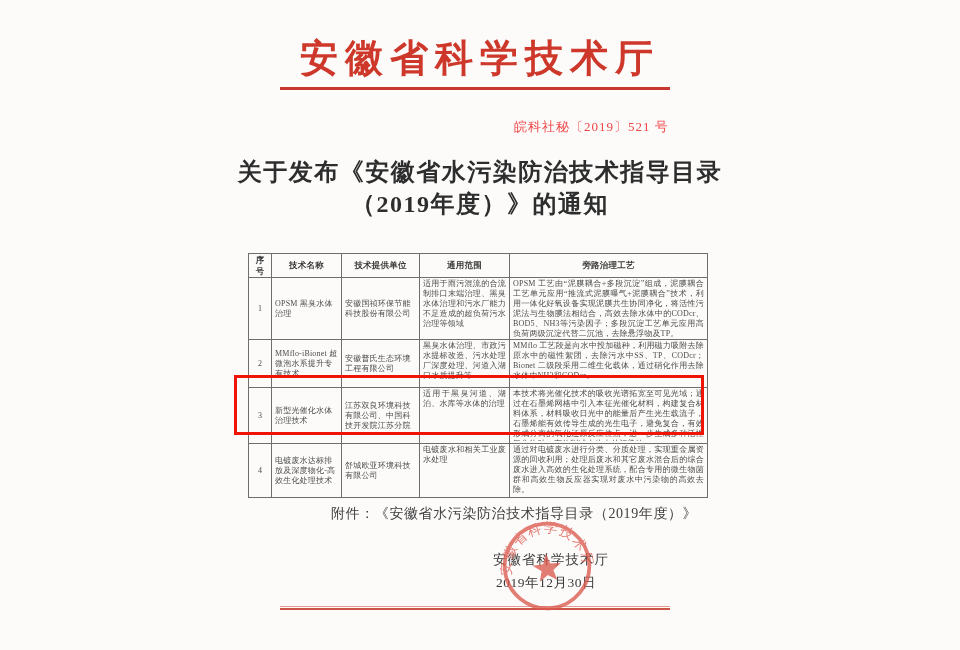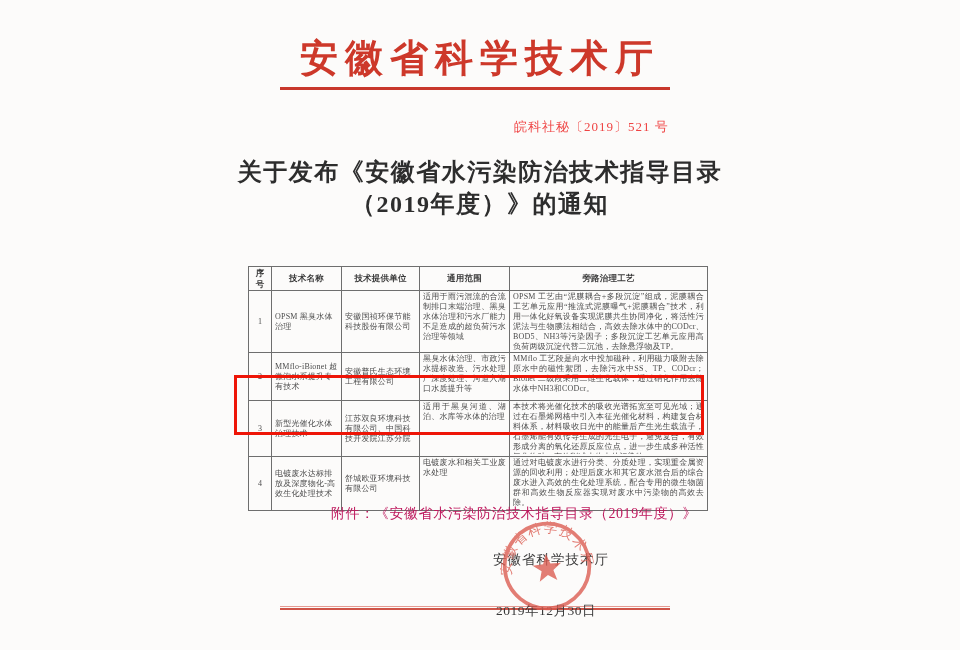--- a/index.html
+++ b/index.html
@@ -21,45 +21,45 @@
   .doc-number {
     position:absolute; top:118px; left:514px;
     font-size:13px; color:#ef4444; letter-spacing:1px;
   }
   .notice-title { position:absolute; left:0; width:100%; text-align:center;
     font-weight:700; color:#2d2d2d; font-size:24px; letter-spacing:1.5px; }
   .notice-title.l1 { top:156px; }
   .notice-title.l2 { top:188px; }
 
   table.tech {
-    position:absolute; top:266px; left:248px; width:459px;
+    position:absolute; top:253px; left:248px; width:459px;
     border-collapse:collapse; table-layout:fixed;
     font-size:8px; line-height:1.25; color:#4c4c4c; letter-spacing:.2px;
   }
   table.tech th, table.tech td { border:1px solid #6e6e6e; padding:1px 3px; }
   table.tech th { font-size:8.5px; font-weight:700; color:#3a3a3a; height:15px; text-align:center; }
   td.c-num { text-align:center; vertical-align:middle; }
   td.c-name, td.c-prov { vertical-align:middle; text-align:left; }
   td.c-scope, td.c-desc { vertical-align:top; text-align:justify; }
   tr.r1 { height:62px; } tr.r2 { height:48px; } tr.r3 { height:56px; } tr.r4 { height:54px; }
   .r1 .cb { max-height:58px; overflow:hidden; }
   .r2 .cb { max-height:44px; overflow:hidden; }
   .r3 .cb { max-height:52px; overflow:hidden; }
   .r4 .cb { max-height:50px; overflow:hidden; }
 
   .highlight-box {
     position:absolute; left:234px; top:375px; width:470px; height:60px;
     border:3px solid #ee1507; z-index:5;
   }
   .attachment {
     position:absolute; top:505px; left:331px;
-    font-size:14px; color:#be185d; letter-spacing:.6px;
+    font-size:14px; color:#404040; letter-spacing:.6px;
   }
   .signer { position:absolute; top:551px; left:493px; font-size:13.5px; color:#3a3a3a; letter-spacing:1px; z-index:2; }
-  .sign-date { position:absolute; top:574px; left:496px; font-size:13.5px; color:#3a3a3a; letter-spacing:.5px; z-index:2;margin-top:28px; }
+  .sign-date { position:absolute; top:574px; left:496px; font-size:13.5px; color:#3a3a3a; letter-spacing:.5px; z-index:2; }
   .seal { position:absolute; top:519px; left:500px; width:94px; height:94px; opacity:.78; z-index:3; transform:rotate(-6deg); }
   .bottom-rule {
     position:absolute; top:606px; left:280px; width:390px; height:4px;
     border-top:1px solid #e59a92; border-bottom:2px solid #cf5448;
   }
 </style>
 </head>
 <body>
 
 <div class="page">

